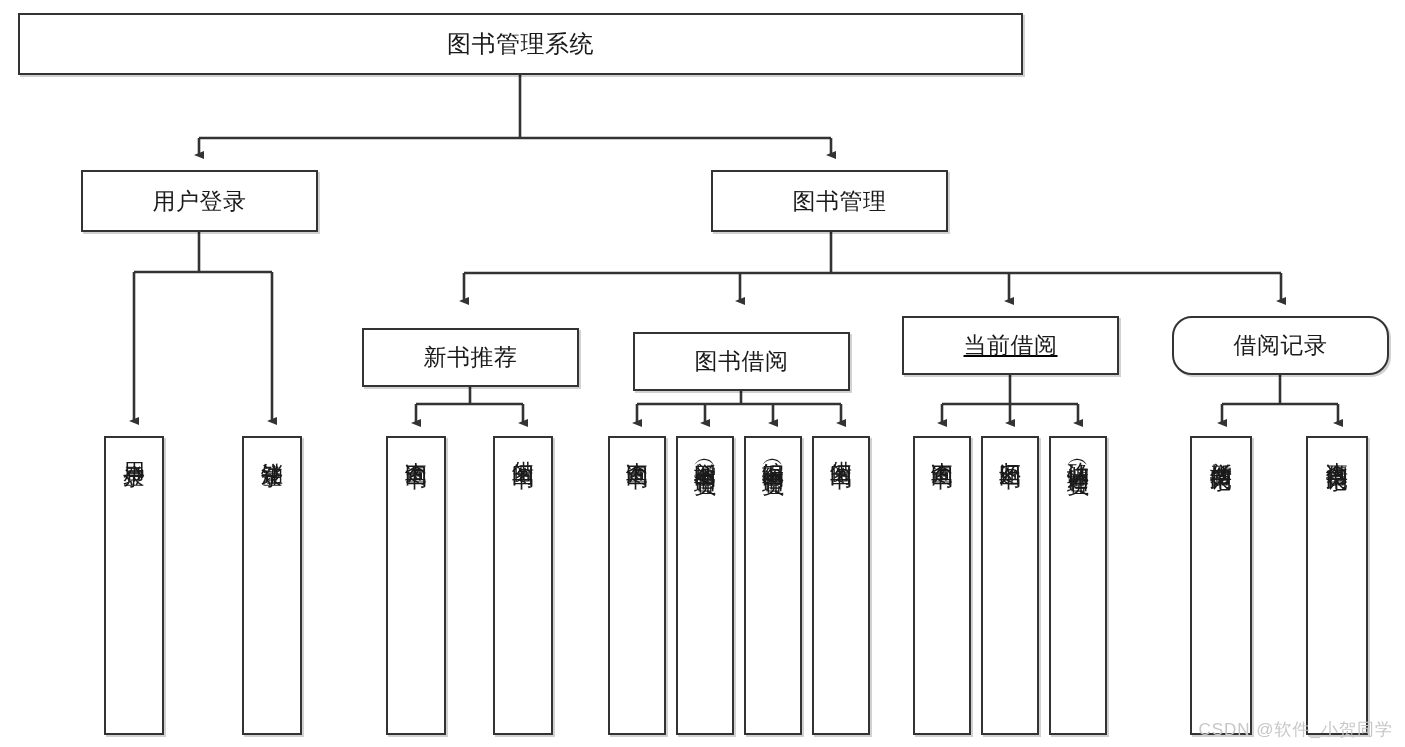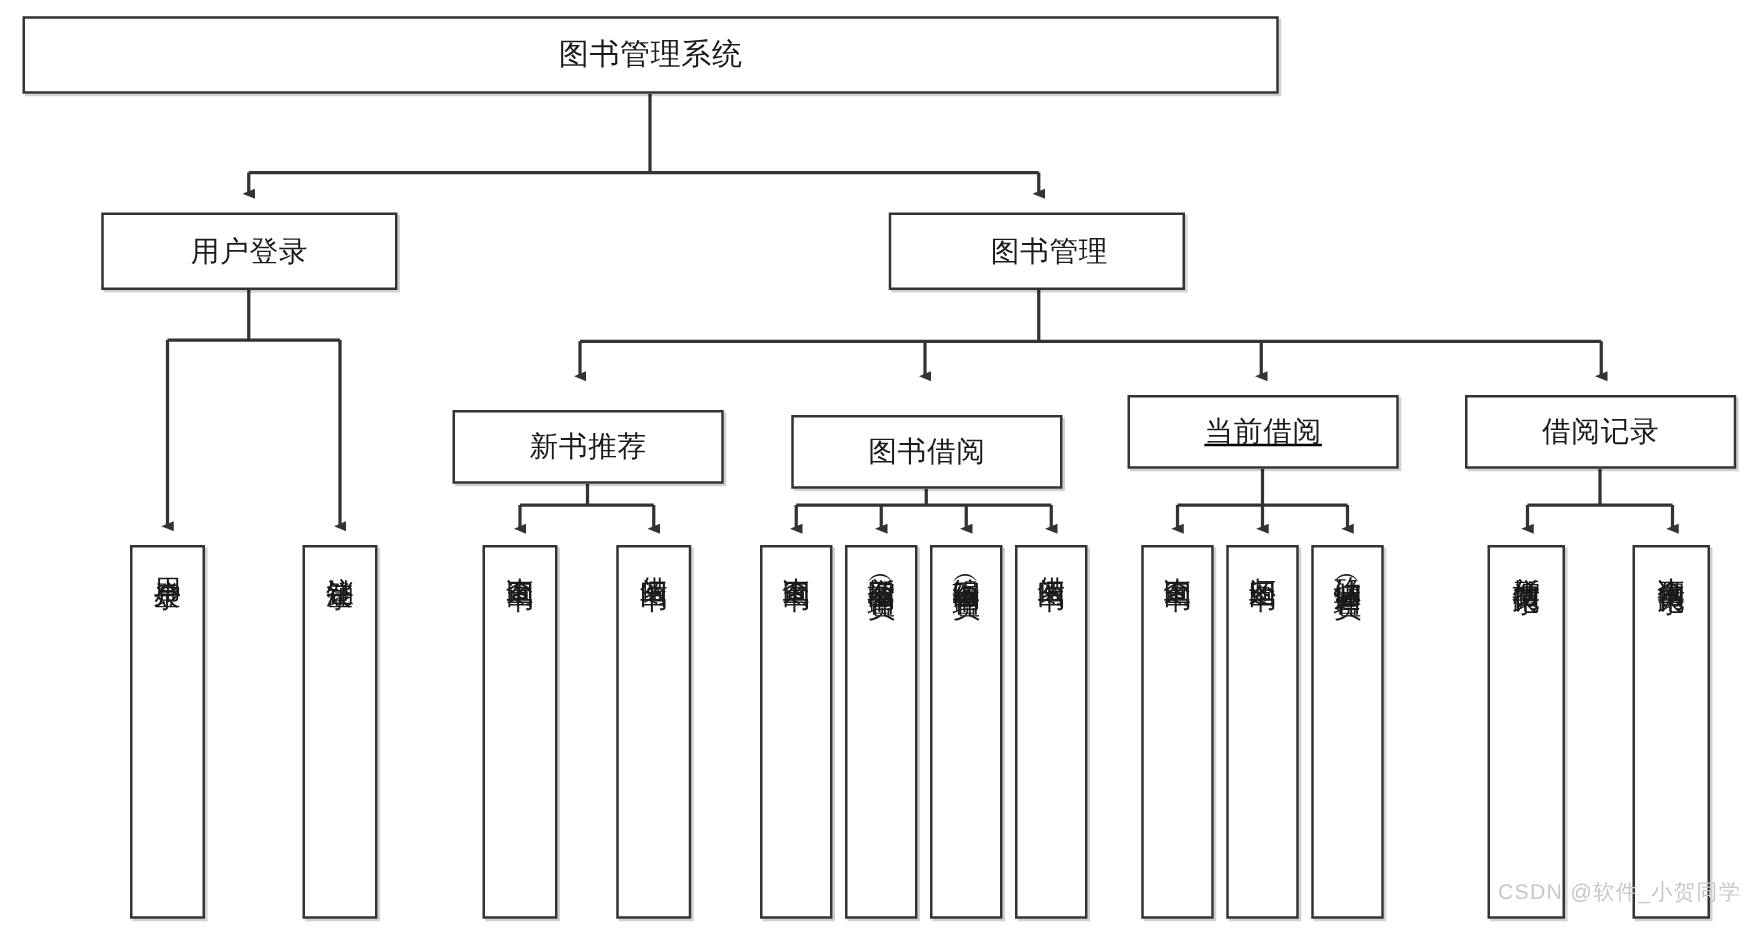--- a/index.html
+++ b/index.html
@@ -42,21 +42,21 @@
     font-size:22px;
     line-height:1.18;
     letter-spacing:2px;
     white-space:nowrap;
     display:block;
   }
 
   .watermark{
     position:absolute;
     right:12px;
-    bottom:22px;
+    bottom:6px;
     color:#c7c7c7;
     font-size:17px;
     letter-spacing:1px;
     white-space:nowrap;
     user-select:none;
   }
 </style>
 </head>
 <body>
 
@@ -129,21 +129,21 @@
   </div>
 
   <div class="node-box" style="left:633px;top:316px;width:217px;height:59px;margin-top:16px;">
     <span class="node-label">图书借阅</span>
   </div>
 
   <div class="node-box" style="left:902px;top:316px;width:217px;height:59px;text-decoration:underline;">
     <span class="node-label">当前借阅</span>
   </div>
 
-  <div class="node-box" style="left:1172px;top:316px;width:217px;height:59px;">
+  <div class="node-box" style="left:1172px;top:316px;width:217px;height:59px;border-radius:20px;">
     <span class="node-label">借阅记录</span>
   </div>
 
   <div class="node-box leaf" style="left:104px;top:436px;width:60px;height:299px;">
     <span class="node-label">用户登录</span>
   </div>
 
   <div class="node-box leaf" style="left:242px;top:436px;width:60px;height:299px;">
     <span class="node-label">注销登录</span>
   </div>

